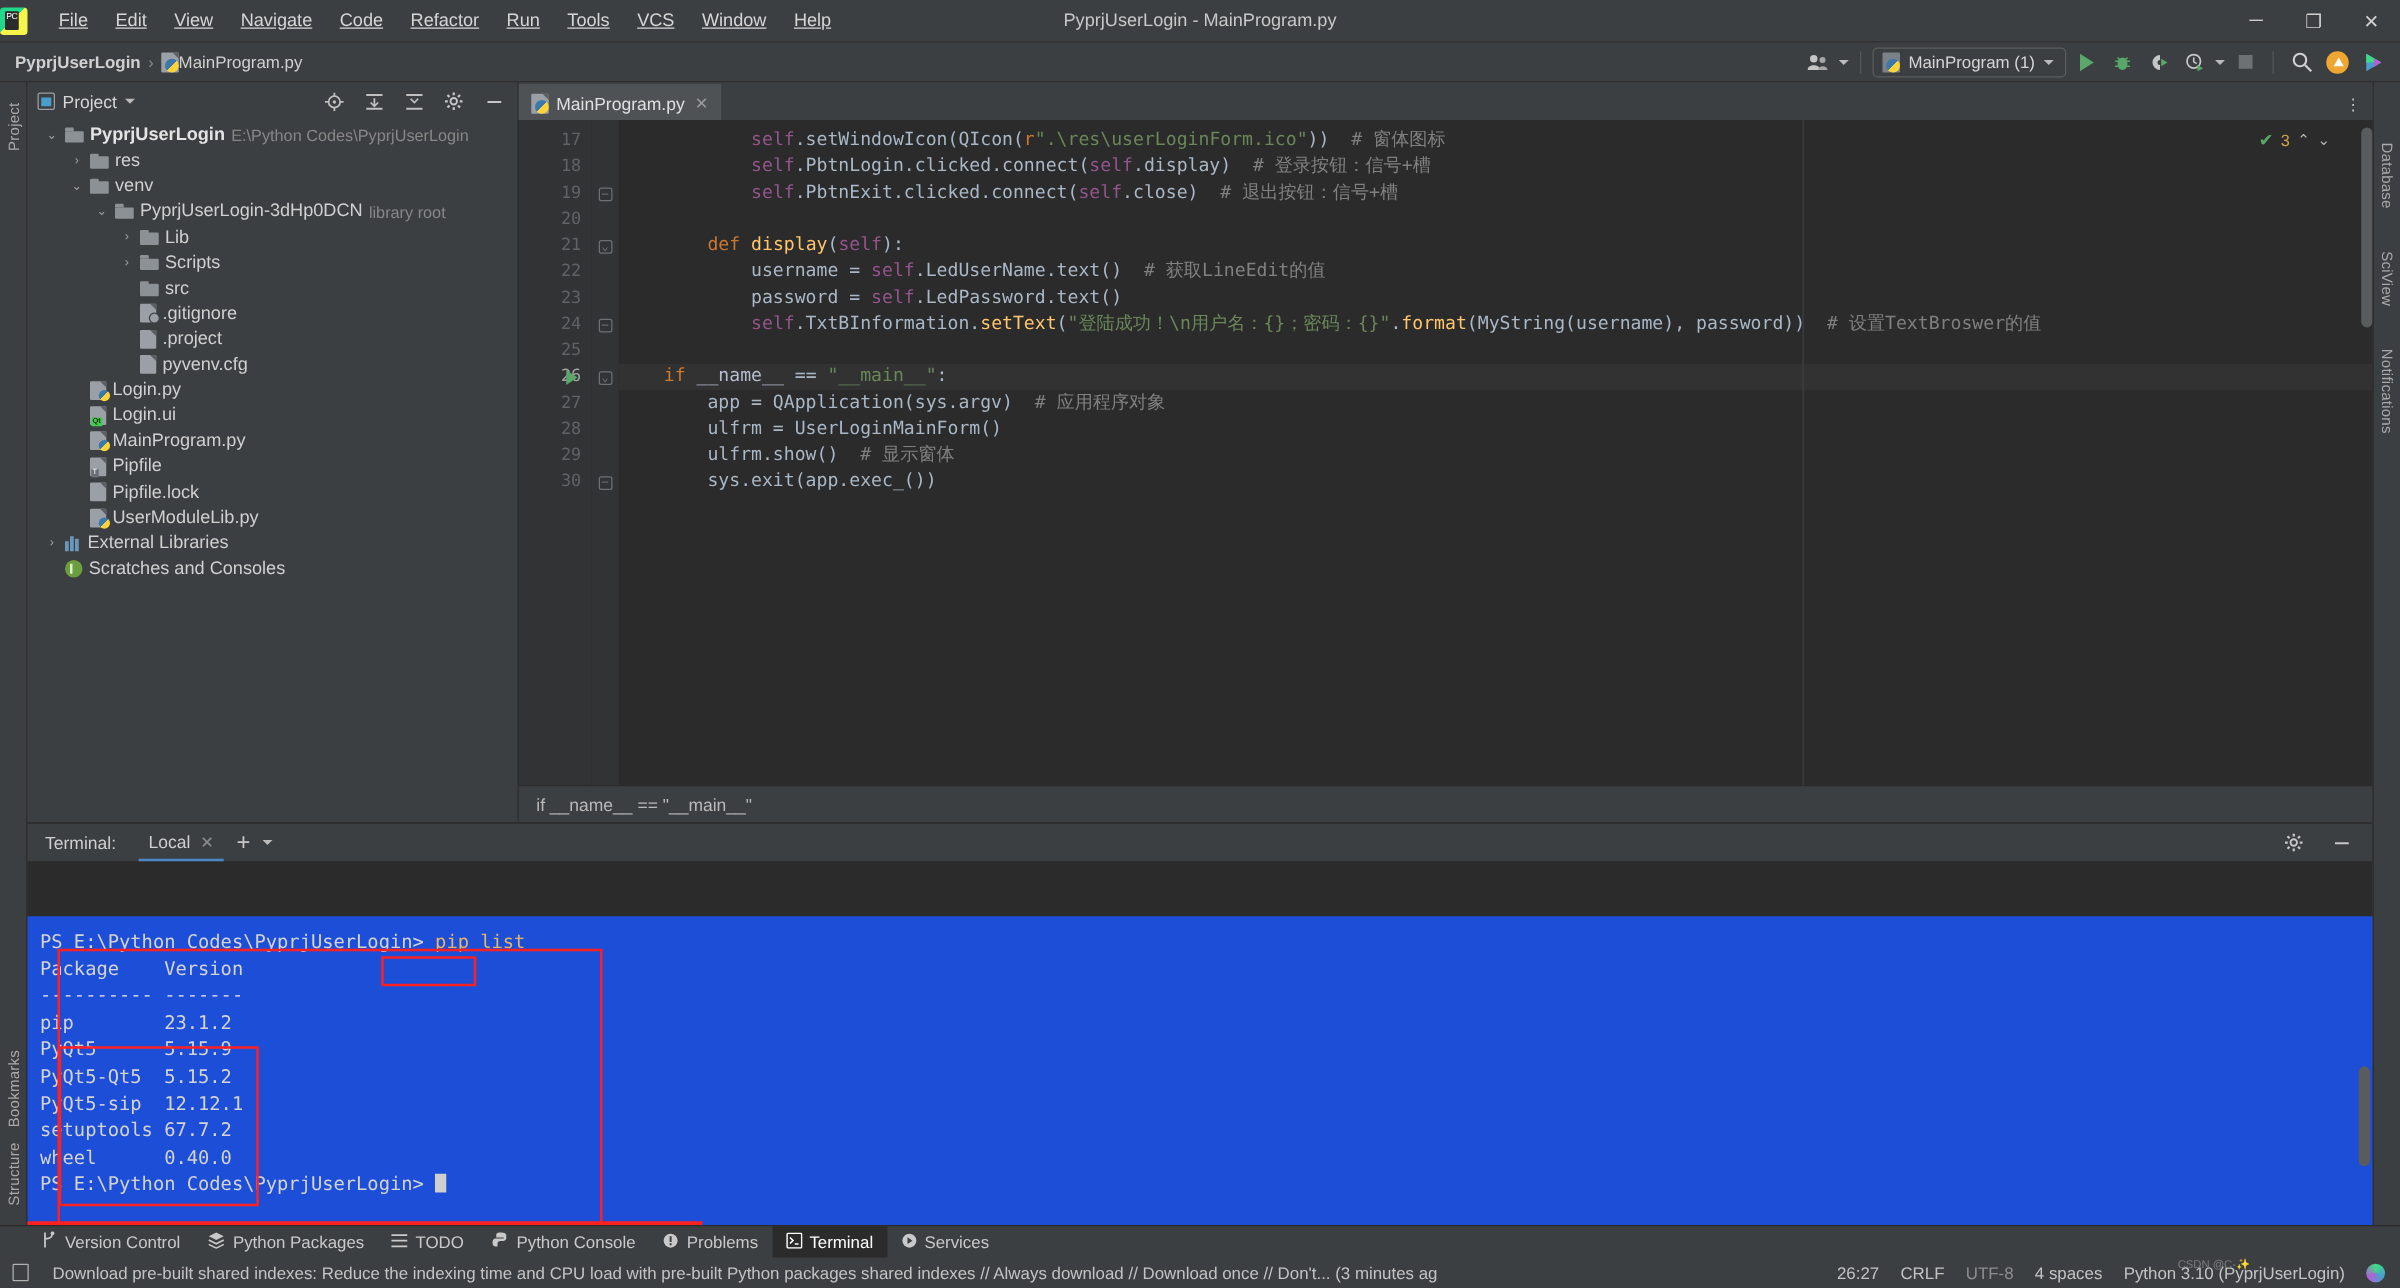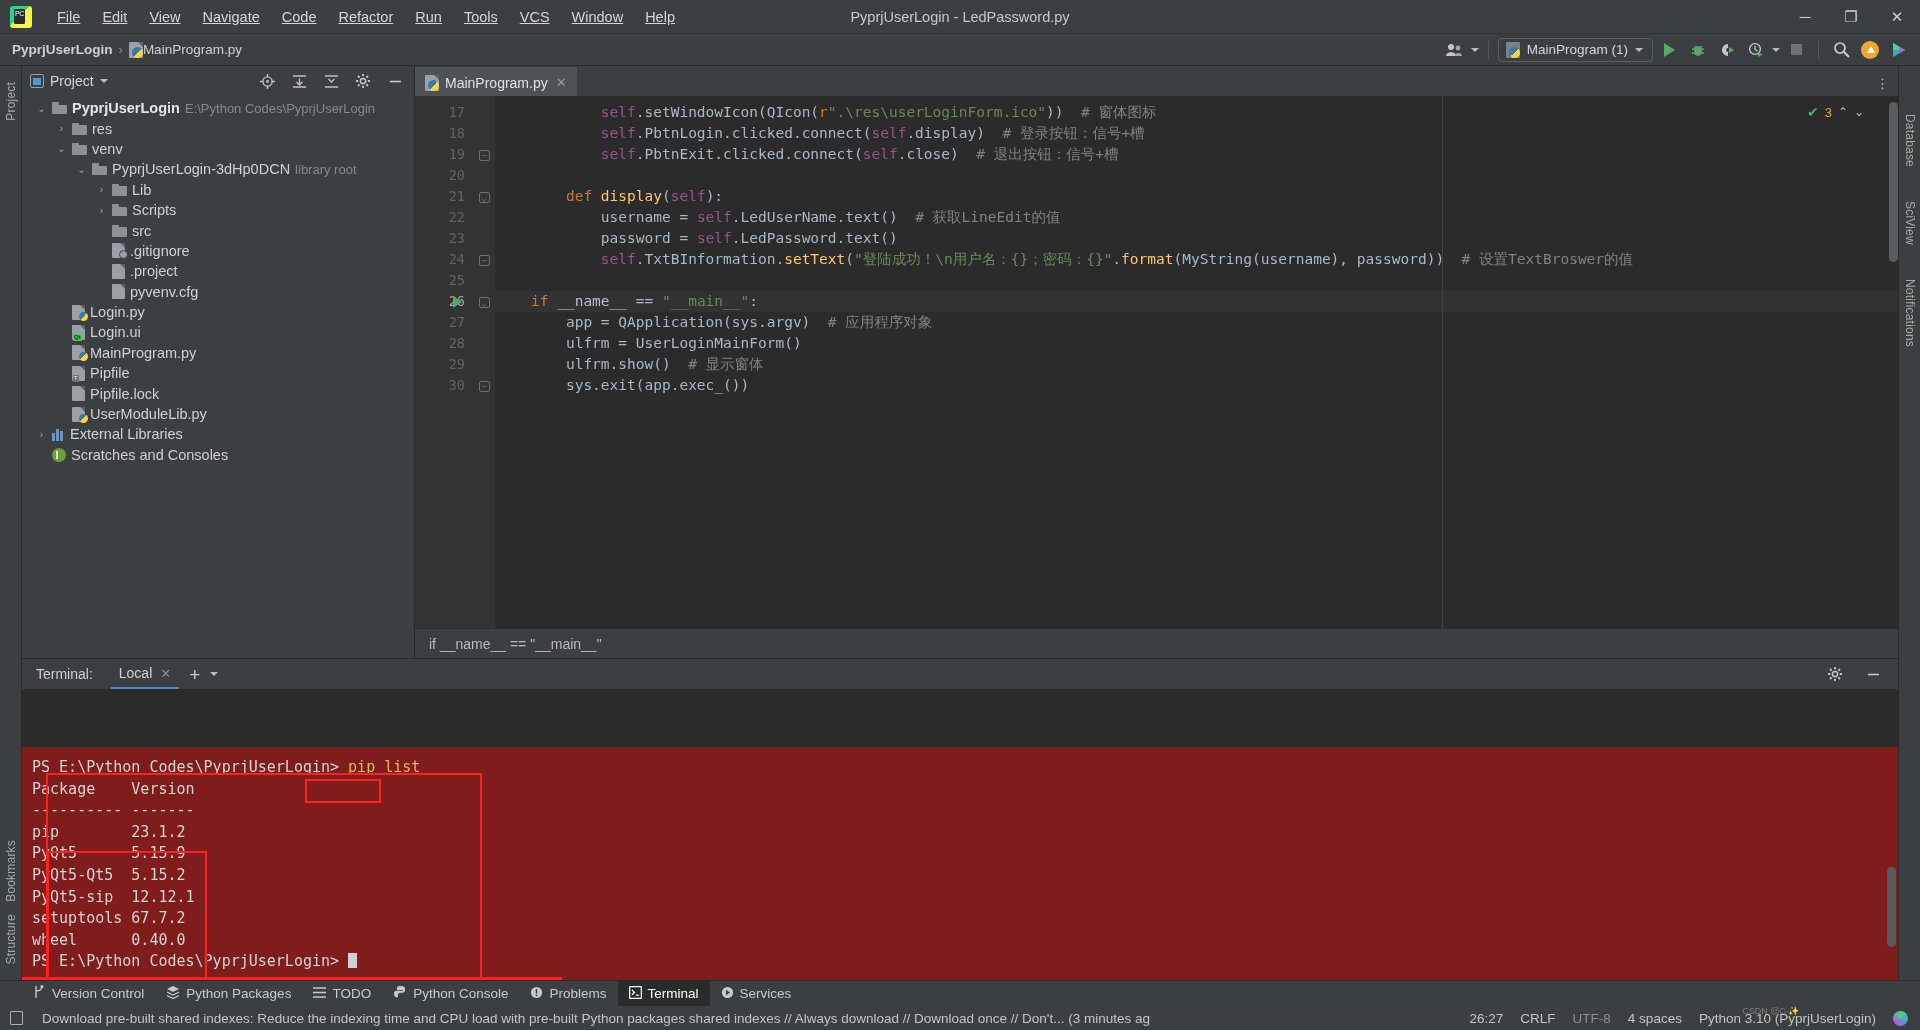--- a/index.html
+++ b/index.html
@@ -8,21 +8,21 @@
     background:#3c3f41;
     font-family:"Liberation Sans", sans-serif;
     color:#bbbbbb;
     -webkit-font-smoothing:antialiased;
   }
   .app { position:relative; width:1920px; height:1030px; display:flex; flex-direction:column; }
 
   
   .menubar {
     height:34px; background:#3c3f41; display:flex; align-items:center;
-    padding-left:10px; flex:0 0 34px; position:relative;
+    flex:0 0 34px; position:relative;
     border-bottom:1px solid #323232;
   }
   .pclogo { width:22px; height:22px; margin-right:14px; position:relative; flex:0 0 22px; }
   .pclogo .sq { position:absolute; inset:0; border-radius:3px;
      background:linear-gradient(135deg,#21d789 0%, #21d789 45%, #f5f54a 45%, #f5f54a 100%); }
   .pclogo .inner { position:absolute; left:4px; top:3px; width:11px; height:15px; background:#2b2b2b; border-radius:1px;}
   .pclogo .pc { position:absolute; left:5px; top:4px; font-size:7px; color:#ffffff; font-family:"Liberation Sans",sans-serif; letter-spacing:-0.5px;}
   .menuitem { font-size:14.5px; color:#d6d6d6; padding:3px 11px; cursor:default; white-space:nowrap;}
   .menuitem u { text-decoration:underline; }
   .wintitle {
@@ -138,21 +138,21 @@
   
   .termpanel { height:322px; flex:0 0 322px; display:flex; flex-direction:column; background:#2b2b2b;
      border-top:1px solid #2b2b2b;gap:44px;}
   .termhdr { height:30px; background:#3c3f41; display:flex; align-items:center; gap:0; padding:0 8px 0 14px; flex:0 0 30px;}
   .termhdr .lab { font-size:14px; color:#cfcfcf; margin-right:18px;}
   .ttab { font-size:14px; color:#cfcfcf; padding:0 8px; height:30px; display:flex; align-items:center; gap:8px;
      border-bottom:2px solid #4a88c7;}
   .ttab .x { color:#8d8d8d; font-size:13px;}
   .plus { font-size:19px; color:#c6c6c6; padding:0 10px; line-height:1;}
   .termhdr .rt { margin-left:auto; display:flex; gap:12px; align-items:center; padding-right:4px;}
-  .termbody { flex:1; background:#7f1d1d; position:relative; overflow:hidden; padding:10px 0 0 10px;margin-top:14px;}
+  .termbody { flex:1; background:#1d4ed8; position:relative; overflow:hidden; padding:10px 0 0 10px;}
   .tline { font-family:"DejaVu Sans Mono", monospace; font-size:15px; color:#d4d4d4; height:21.6px;
      line-height:21.6px; white-space:pre;}
   .tline .cmd { color:#e5b567; }
   .redbox { position:absolute; border:2px solid #ff2020; pointer-events:none;}
   .cursorblk { display:inline-block; width:9px; height:15px; background:#cfcfcf; vertical-align:-2px;}
 
   
   .toolwin {
     height:26px; background:#3c3f41; display:flex; align-items:center; gap:0; flex:0 0 26px;
     border-top:1px solid #2b2b2b; padding-left:22px;
@@ -185,21 +185,21 @@
     <div class="menuitem"><u>Edit</u></div>
     <div class="menuitem"><u>View</u></div>
     <div class="menuitem"><u>Navigate</u></div>
     <div class="menuitem"><u>Code</u></div>
     <div class="menuitem"><u>Refactor</u></div>
     <div class="menuitem"><u>Run</u></div>
     <div class="menuitem"><u>Tools</u></div>
     <div class="menuitem"><u>VCS</u></div>
     <div class="menuitem"><u>Window</u></div>
     <div class="menuitem"><u>Help</u></div>
-    <div class="wintitle">PyprjUserLogin - LedPassword.py</div>
+    <div class="wintitle">PyprjUserLogin - MainProgram.py</div>
     <div class="wincontrols">
       <div class="wc">─</div>
       <div class="wc">❐</div>
       <div class="wc close">✕</div>
     </div>
   </div>
 
   <div class="navbar">
     <span class="crumb bold">PyprjUserLogin</span>
     <span class="crumb-sep">›</span>

